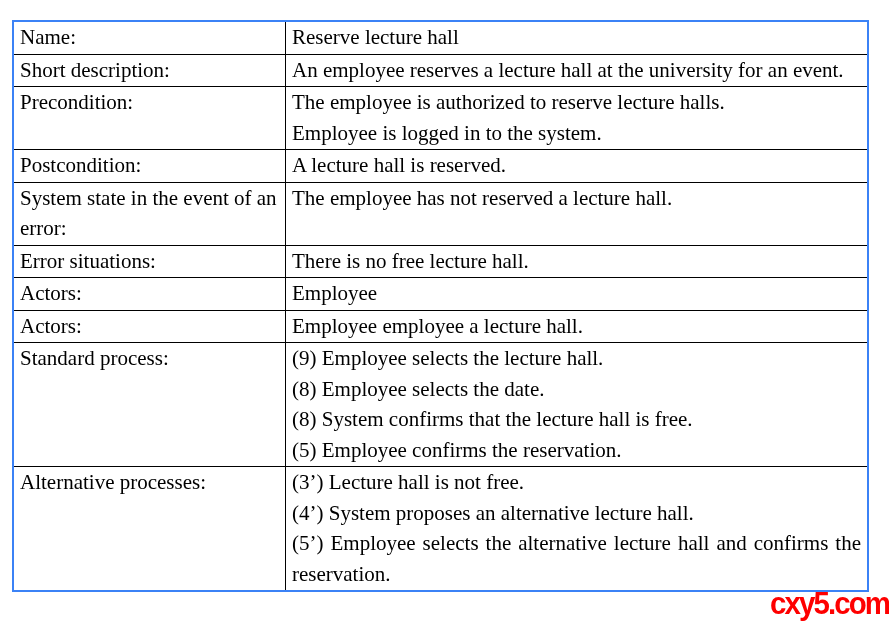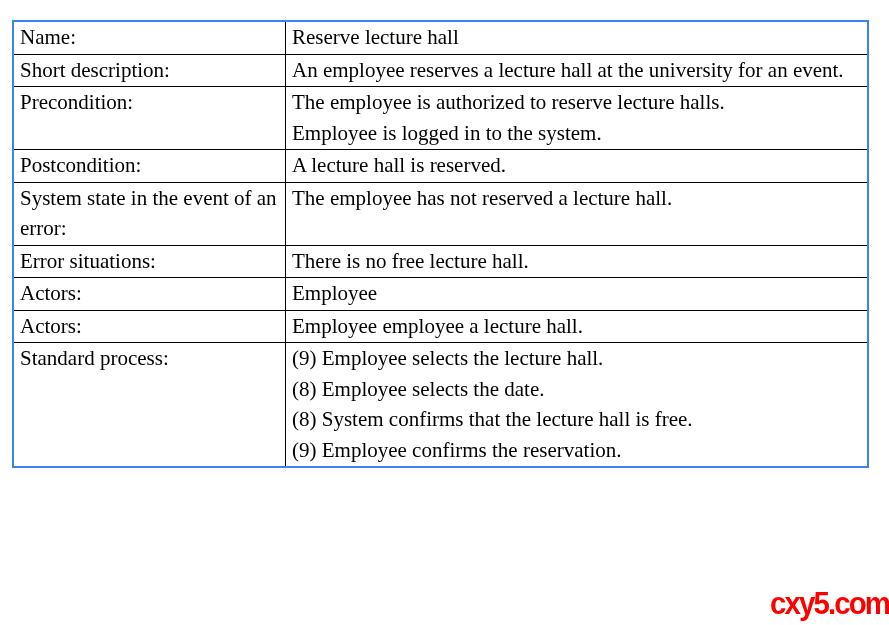--- a/index.html
+++ b/index.html
@@ -115,21 +115,29 @@
           <td>
             <div>Employee employee a lecture hall.</div>
           </td>
         </tr>
         <tr>
           <th>Standard process:</th>
           <td>
             <div>(9) Employee selects the lecture hall.</div>
             <div>(8) Employee selects the date.</div>
             <div>(8) System confirms that the lecture hall is free.</div>
-            <div>(9) Employee confirms the reservation.</div>
+            <div>(5) Employee confirms the reservation.</div>
+          </td>
+        </tr>
+        <tr>
+          <th>Alternative processes:</th>
+          <td>
+            <div>(3’) Lecture hall is not free.</div>
+            <div>(4’) System proposes an alternative lecture hall.</div>
+            <div class="justify">(5’) Employee selects the alternative lecture hall and confirms the reservation.</div>
           </td>
         </tr>
       </tbody>
   </table>
 
   <div class="watermark" style="color: rgb(254, 0, 0);">cxy5.com</div>
 
 </div>
 
 </body></html>

